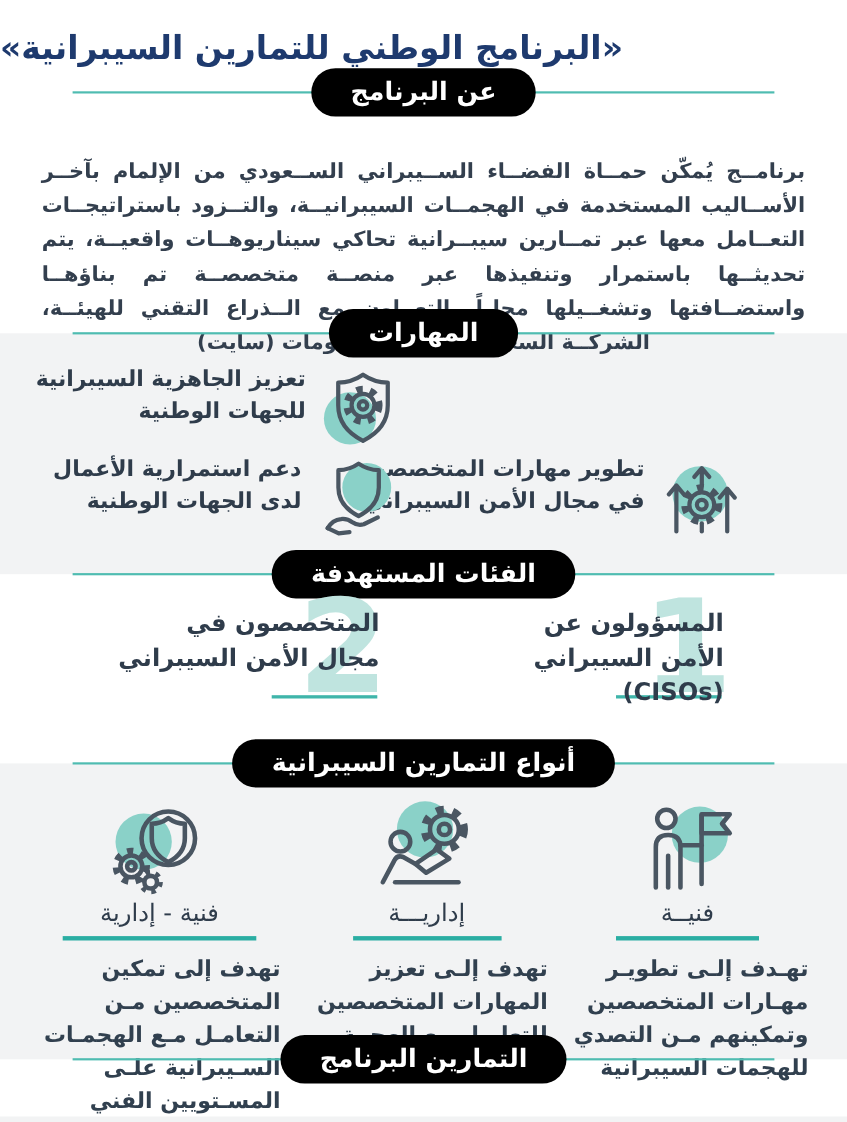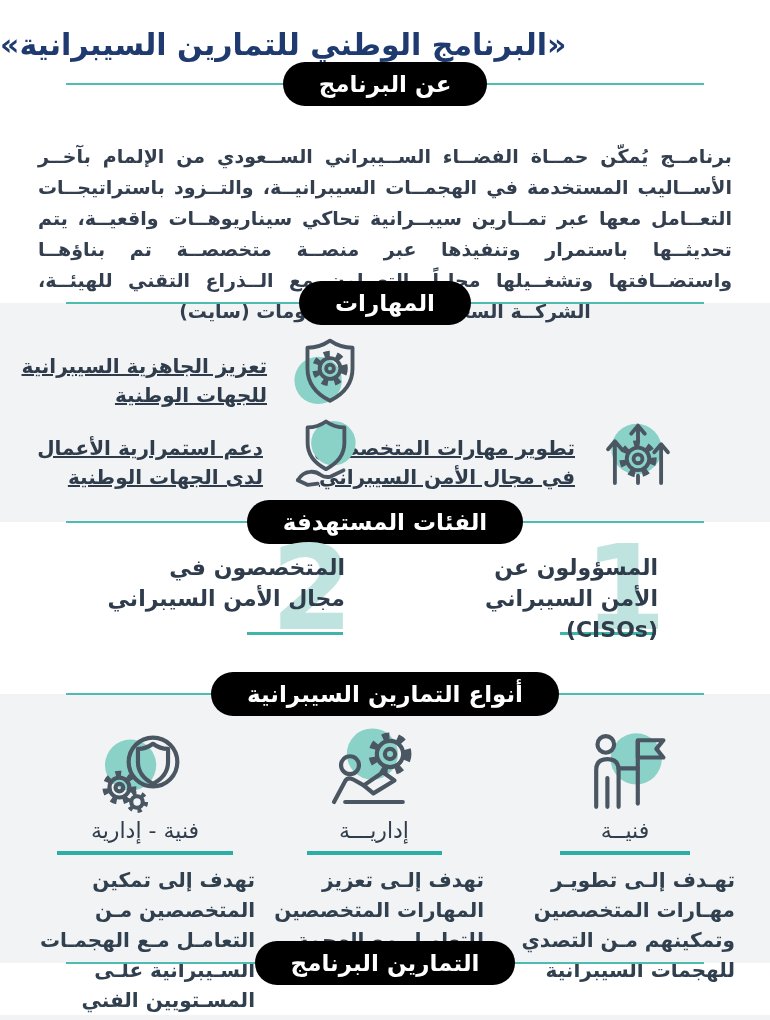--- a/index.html
+++ b/index.html
@@ -35,21 +35,21 @@
   .h-targets{top:941px;}
 
   
   .about-body{
     position:absolute;top:122px;right:38px;left:38px;
     font-size:19px;font-weight:bold;line-height:31px;color:#333f4e;
     text-align:justify;text-align-last:center;
   }
 
   
-  .obj-item{position:absolute;display:flex;align-items:flex-end;gap:21px;text-decoration:underline;}
+  .obj-item{position:absolute;display:flex;align-items:flex-start;gap:10px;}
   .obj-1{top:330px;right:86px;}
   .obj-2{top:330px;right:398px;}
   .obj-3{top:412px;right:90px;}
   .obj-4{top:412px;right:402px;}
   .obj-text{
     font-size:20px;font-weight:bold;line-height:1.45;color:#2f3c4b;
     text-align:right;white-space:pre-line;
   }
   .icon-wrap{position:relative;width:84px;height:80px;flex:0 0 auto;}
   .icon-wrap svg{position:relative;display:block;}
@@ -64,21 +64,21 @@
   }
   .aud-label{
     position:relative;z-index:1;font-size:22px;font-weight:bold;line-height:1.4;
     text-align:right;white-space:pre-line;color:#2f3c4b;
   }
   .aud-underline{position:absolute;right:2px;bottom:-18px;width:96px;height:3px;background:#3fb5aa;}
 
   
   .type-col{position:absolute;top:724px;width:220px;text-align:center;}
   .type-col-1{right:35px;}
-  .type-col-2{right:286px;}
+  .type-col-2{right:272px;}
   .type-col-3{right:515px;}
   .type-icon{position:relative;width:96px;height:92px;margin:0 auto;}
   .type-label{font-size:22px;font-weight:normal;color:#2f3c4b;margin-top:2px;}
   .type-bar{height:4px;background:#2baea3;margin:8px auto 10px;}
   .type-col-1 .type-bar{width:130px;}
   .type-col-2 .type-bar{width:135px;}
   .type-col-3 .type-bar{width:176px;}
   .type-desc{
     font-size:20px;font-weight:bold;line-height:1.5;color:#31404f;text-align:right;
   }

